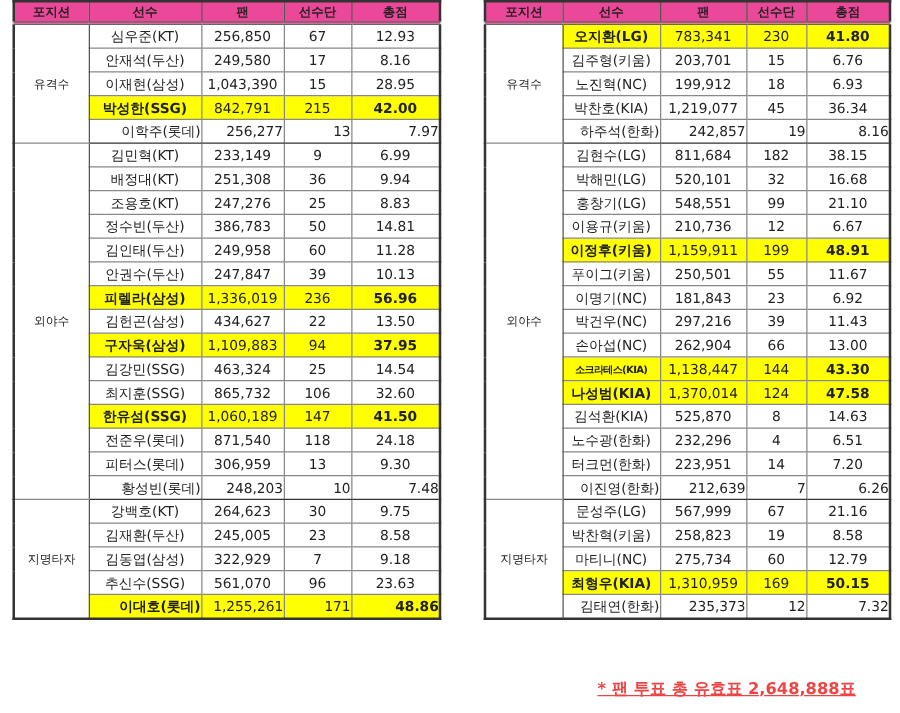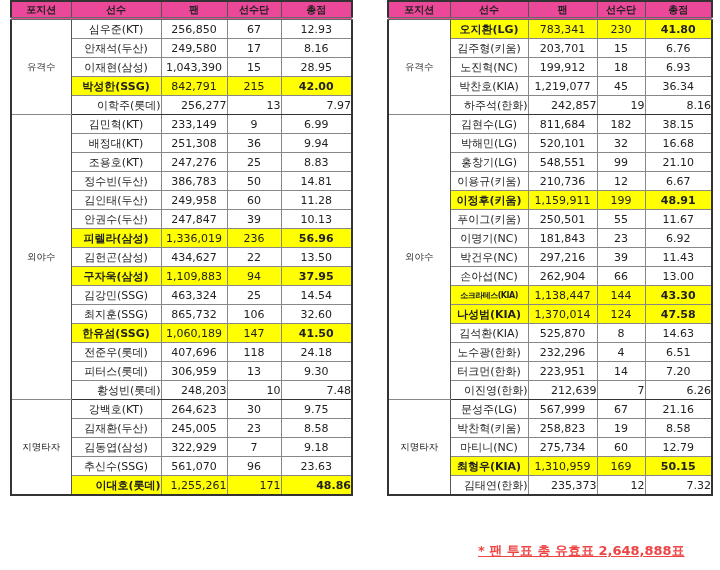--- a/index.html
+++ b/index.html
@@ -142,21 +142,21 @@
           <td class="total">32.60</td>
         </tr>
         <tr class="hl">
           <td class="name hlc">한유섬(SSG)</td>
           <td class="fan hlc">1,060,189</td>
           <td class="players hlc">147</td>
           <td class="total hlc">41.50</td>
         </tr>
         <tr>
           <td class="name">전준우(롯데)</td>
-          <td class="fan">407,696</td>
+          <td class="fan">871,540</td>
           <td class="players">118</td>
           <td class="total">24.18</td>
         </tr>
         <tr>
           <td class="name">피터스(롯데)</td>
           <td class="fan">306,959</td>
           <td class="players">13</td>
           <td class="total">9.30</td>
         </tr>
         <tr class="group-end">

